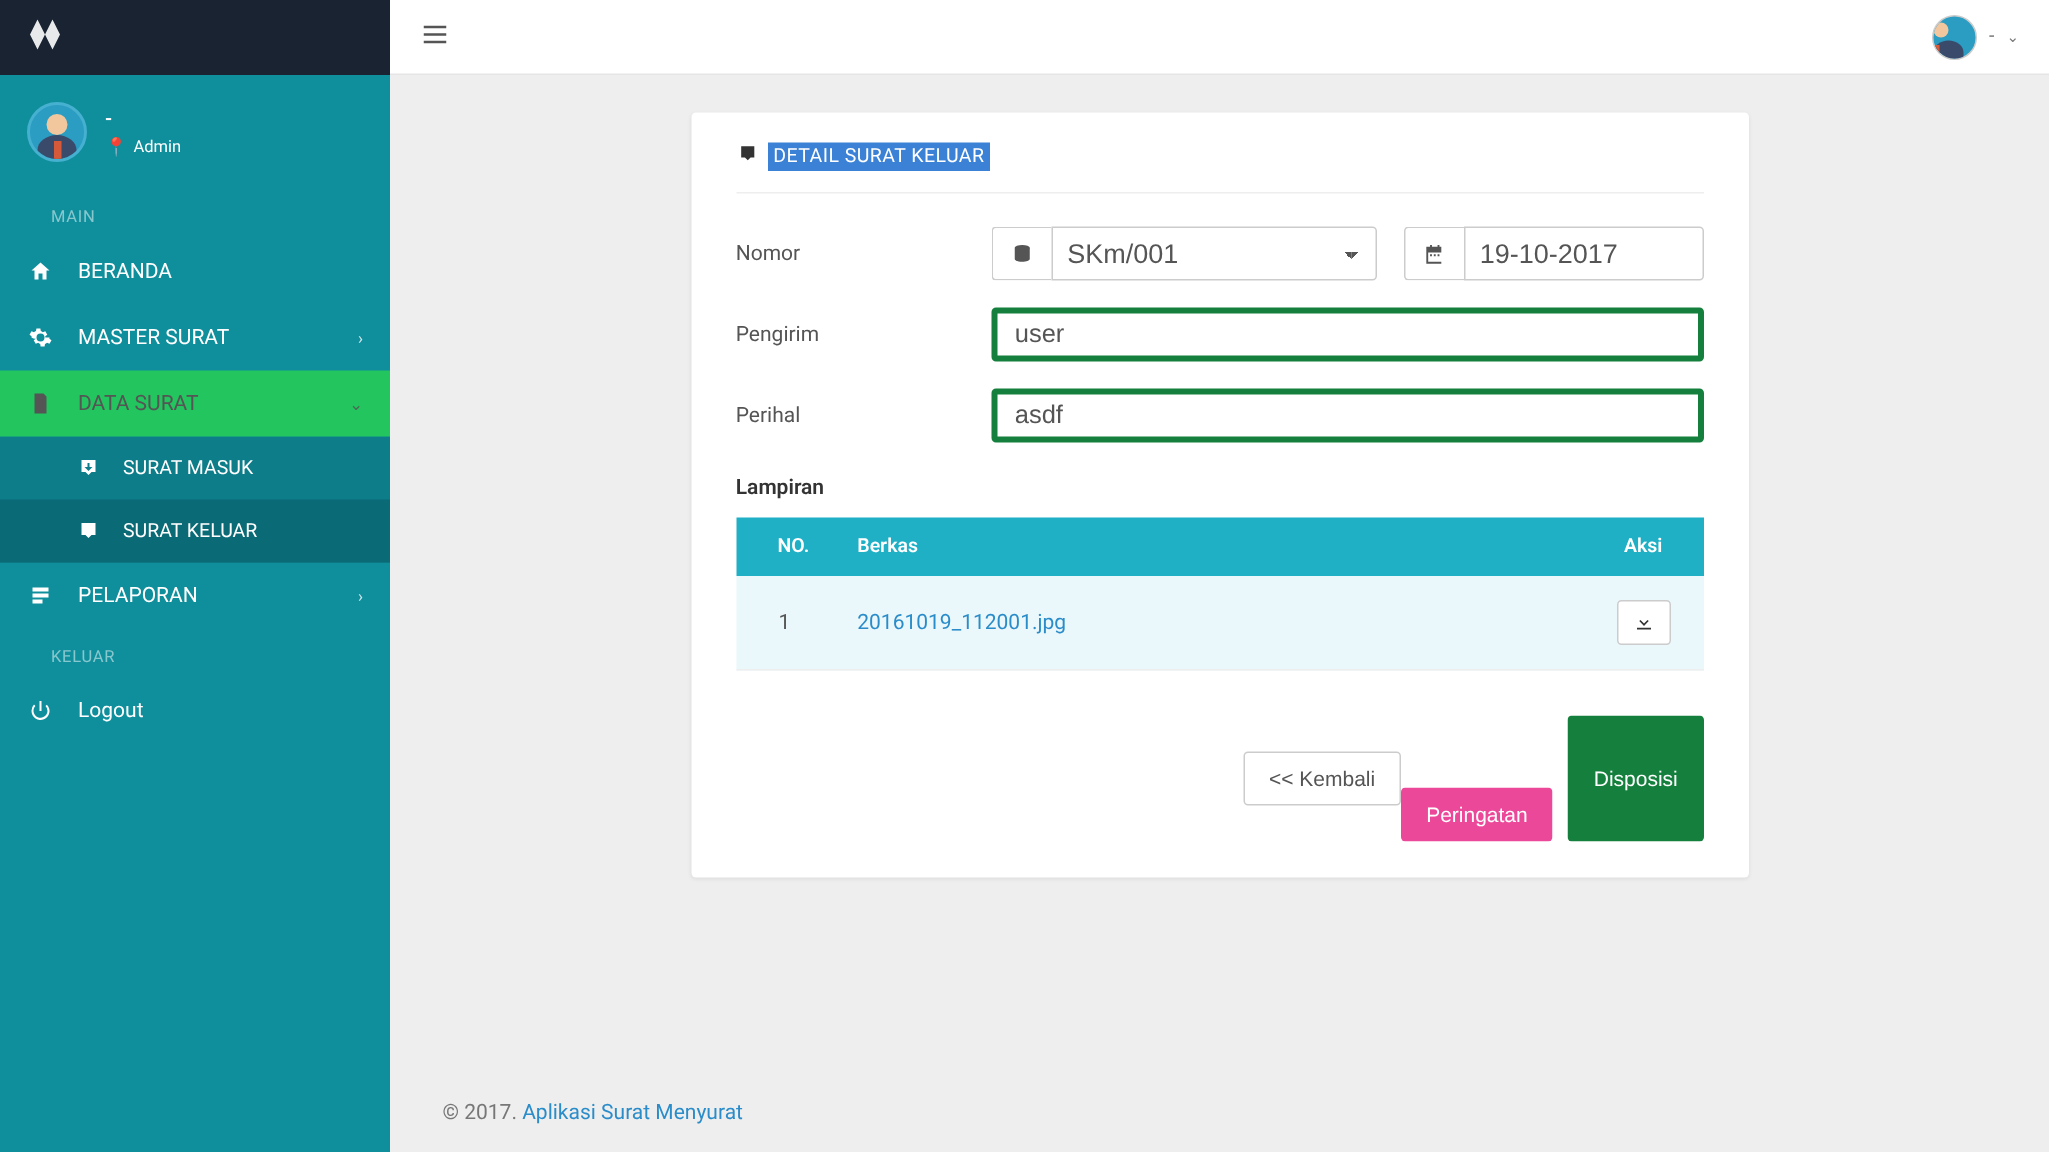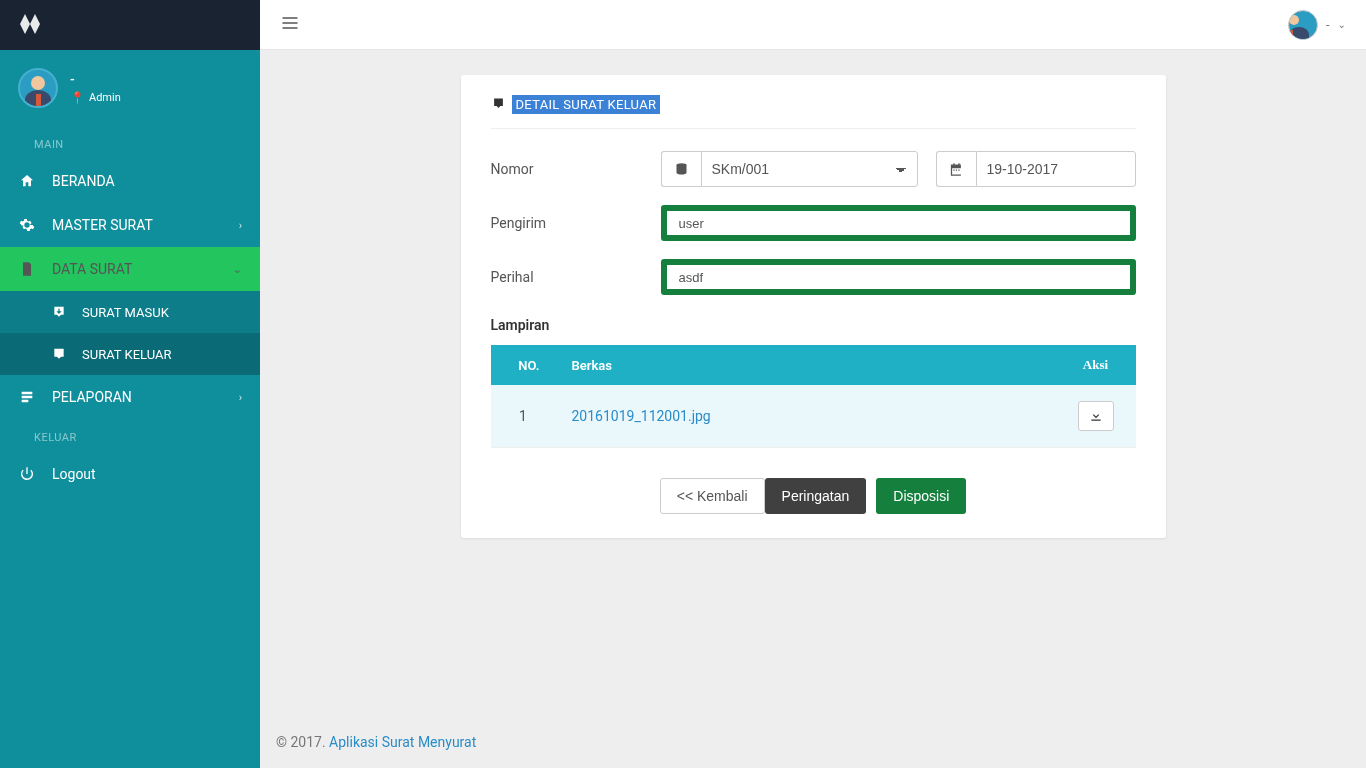--- a/index.html
+++ b/index.html
@@ -54,48 +54,48 @@
 .panel-title { background: #3b82d6; color: #fff; font-size: 13px; font-weight: 400; padding: 2px 4px; letter-spacing: 0.3px; }
 .title-icon svg { width: 15px; height: 15px; fill: #333; }
 
 .form-row { display: flex; align-items: center; margin-bottom: 18px; }
 .form-label { width: 170px; color: #555; font-size: 14px; }
 .form-controls { flex: 1; display: flex; gap: 18px; }
 
 .input-group { display: flex; flex: 1; }
 .input-addon { width: 40px; border: 1px solid #ccc; border-right: none; background: #fff; display: flex; align-items: center; justify-content: center; border-radius: 3px 0 0 3px; }
 .input-addon svg { width: 15px; height: 15px; fill: #555; }
-.select-box, .text-input { flex: 1; height: 36px; border: 1px solid #ccc; padding: 1px 10px; font-size: 14px; border-radius: 0 3px 3px 0; background: #fff; color: #555; }
+.select-box, .text-input { flex: 1; height: 36px; border: 1px solid #ccc; padding: 1px 10px; font-size: 18px; border-radius: 0 3px 3px 0; background: #fff; color: #555; }
 .select-box { appearance: none; background-image: linear-gradient(45deg, transparent 50%, #555 50%), linear-gradient(135deg, #555 50%, transparent 50%); background-position: calc(100% - 16px) 16px, calc(100% - 11px) 16px; background-size: 5px 5px; background-repeat: no-repeat; padding-right: 28px; }
-.text-input-full { height: 36px; border: 6px solid #15803d; padding: 0 12px; font-size: 13px; border-radius: 3px; width: 100%; color: #555; }
+.text-input-full { height: 36px; border: 4px solid #15803d; padding: 0 12px; font-size: 17px; border-radius: 3px; width: 100%; color: #555; }
 .input-group.date .text-input { flex: none; width: 160px; }
 .input-group.nomor { flex: 1; }
 .input-group.date { flex: none; }
 
 .section-label { font-weight: 600; color: #333; margin: 22px 0 12px; }
 
 .table { width: 100%; border-collapse: collapse; }
 .table th { background: #1fb0c6; color: #fff; text-align: left; padding: 12px 16px; font-size: 13px; font-weight: 600; }
 .table th:first-child { text-align: right; width: 65px; }
-.table th:last-child { text-align: center; width: 80px; font-family: Liberation Serif, serif; }
+.table th:last-child { text-align: center; width: 80px; }
 .table td { padding: 16px; background: #eaf7fb; border-bottom: 1px solid #eee; color: #555; font-size: 14px; }
 .table td:first-child { text-align: center; }
 .table td:last-child { text-align: center; }
 .file-link { color: #2a8cc9; cursor: pointer; }
 .dl-btn { display: inline-flex; width: 36px; height: 30px; border: 1px solid #ccc; border-radius: 3px; align-items: center; justify-content: center; background: #fff; cursor: pointer; }
 .dl-btn svg { width: 14px; height: 14px; fill: #333; }
 
-.actions-row { display: flex; justify-content: center; margin-top: 30px; align-items: center; }
+.actions-row { display: flex; justify-content: flex-end; margin-top: 30px; align-items: center; }
 .btn { padding: 9px 16px; border-radius: 3px; font-size: 14px; cursor: pointer; border: 1px solid transparent; }
 .btn-default { background: #fff; border-color: #ccc; color: #555; }
-.btn-warning { background: #404040; color: #fff; }
+.btn-warning { background: #ec4899; color: #fff; margin-top: 48px; }
 .btn-primary { background: #15803d; color: #fff; }
 .right-actions { display: flex; gap: 10px; }
 
-.footer { padding: 18px 16px; color: #777; font-size: 14px; }
+.footer { padding: 18px 35px; color: #777; font-size: 14px; }
 .footer a { color: #2a8cc9; text-decoration: none; }
 </style>
 </head>
 <body>
 
 <div class="app">
   <aside class="sidebar">
     <div class="logo-bar">
       <span>
         <svg viewBox="0 0 24 24">

